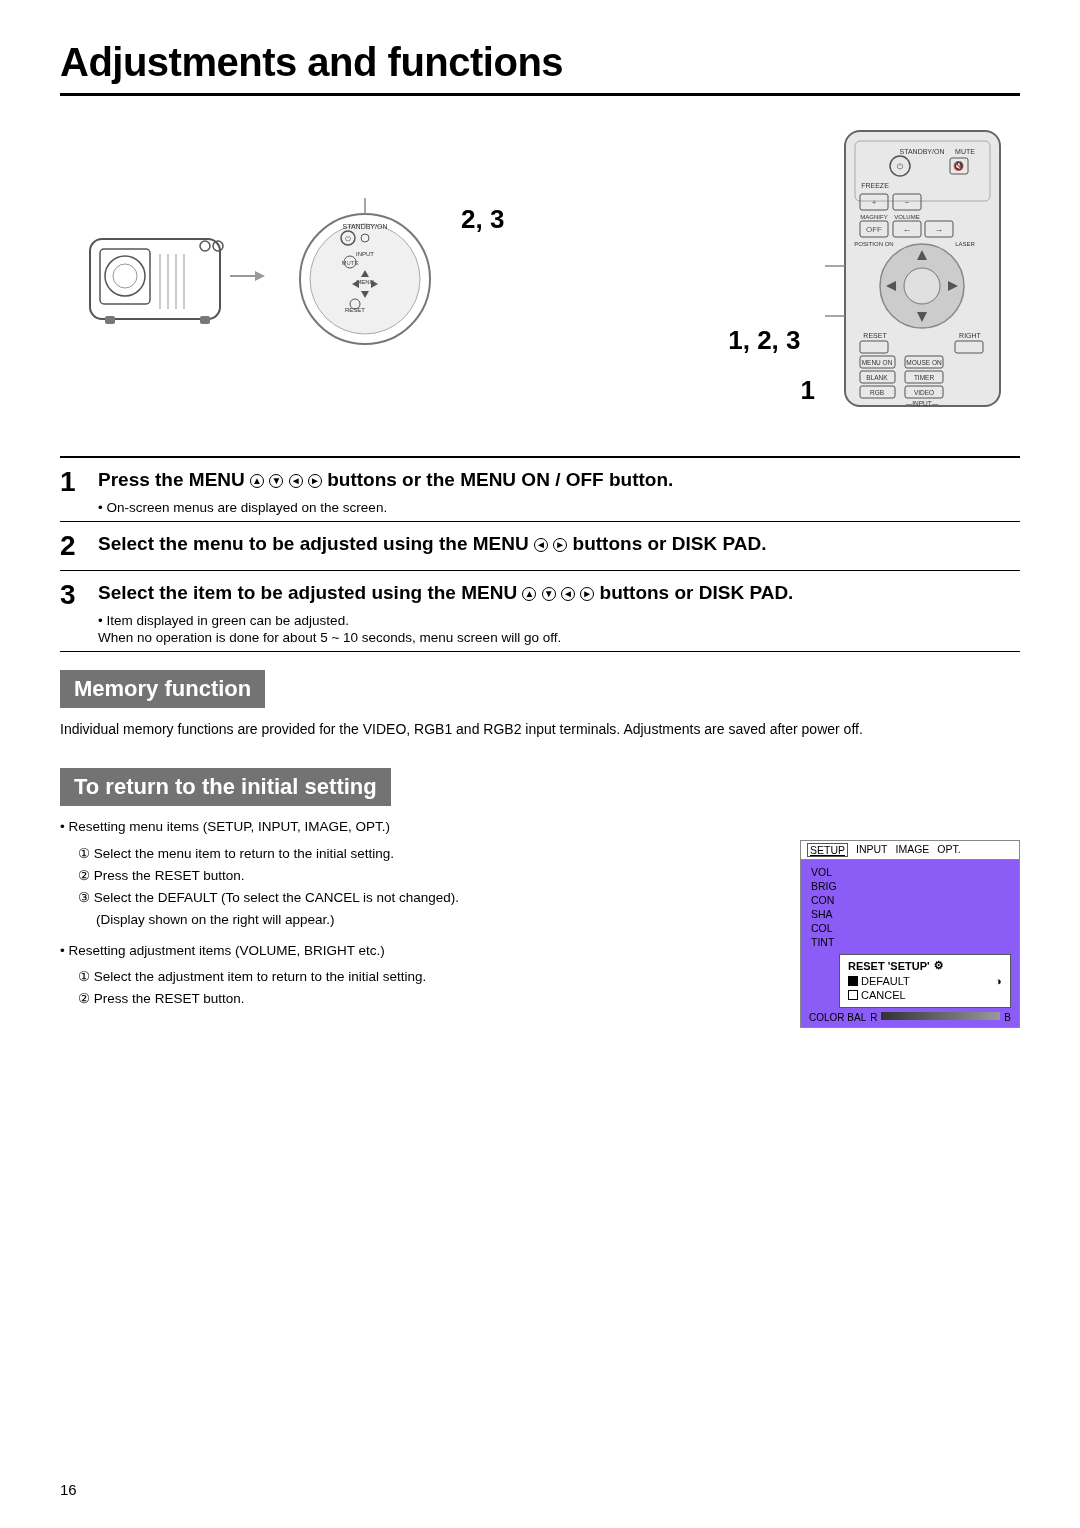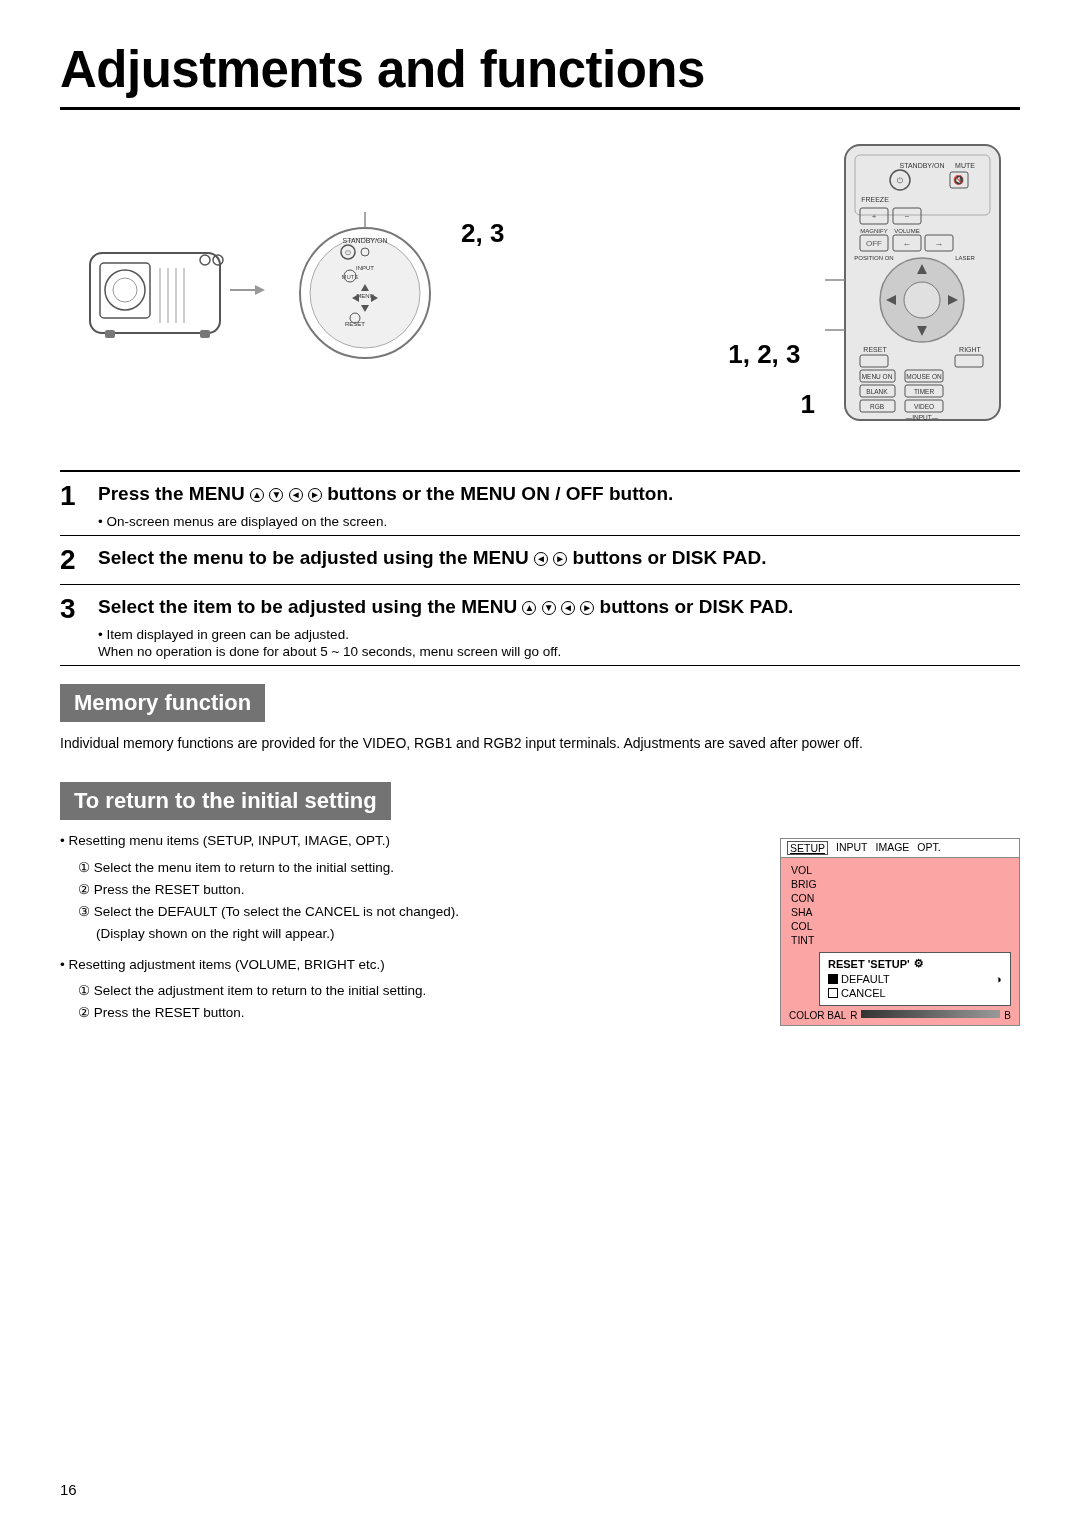--- a/index.html
+++ b/index.html
@@ -6,21 +6,21 @@
     body {
       font-family: Arial, Helvetica, sans-serif;
       background: #fff;
       color: #000;
       width: 1080px;
       min-height: 1528px;
       padding: 40px 60px 40px 60px;
       font-size: 15px;
     }
     h1.page-title {
-      font-size: 51px;
+      font-size: 40px;
       font-weight: bold;
       margin-bottom: 8px;
       letter-spacing: -0.5px;
     }
     .title-rule {
       border: none;
       border-top: 3px solid #000;
       margin-bottom: 20px;
     }
     
@@ -87,26 +87,26 @@
     }
     .return-text {
       flex: 1;
       font-size: 13.5px;
       line-height: 1.65;
     }
     .return-text .sub-item { margin-left: 18px; }
     .return-text .sub-sub-item { margin-left: 36px; }
     
     .screen-dialog {
-      width: 240px;
+      width: 220px;
       flex-shrink: 0;
       font-size: 11px;
       border: 1px solid #888;
-      background: #fca5a5;
-      margin-top: 8px;
+      background: #8b5cf6;
+      margin-top: 24px;
     }
     .screen-dialog-header {
       background: #fff;
       border-bottom: 1px solid #888;
       padding: 2px 6px;
       font-size: 10.5px;
       display: flex;
       gap: 8px;
     }
     .screen-dialog-body {

